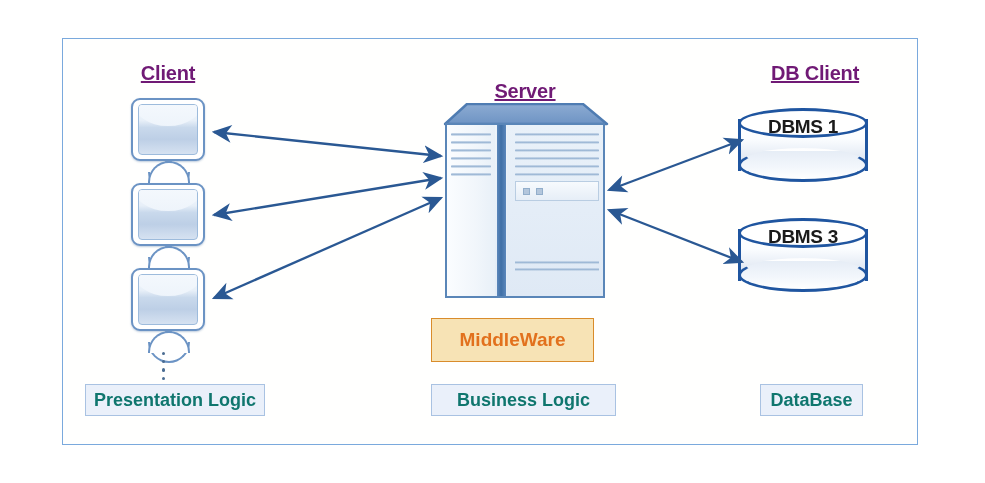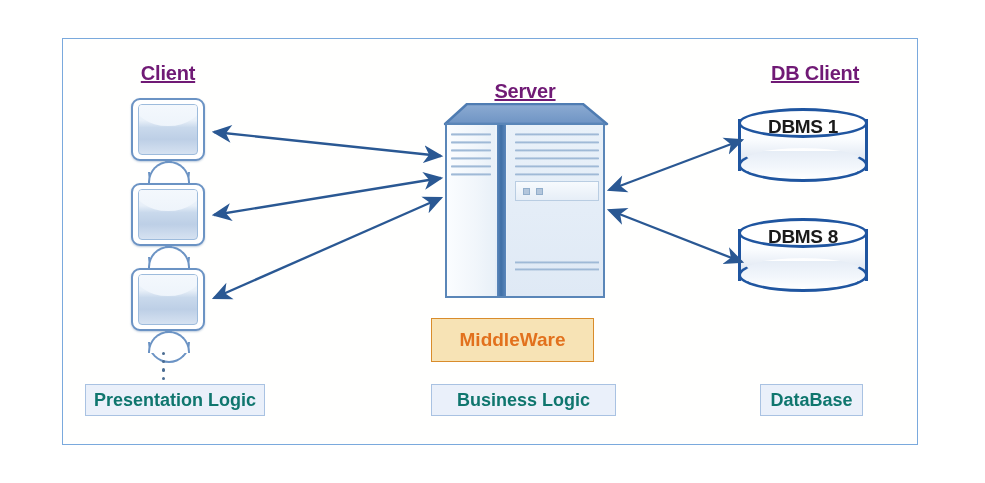--- a/index.html
+++ b/index.html
@@ -194,21 +194,21 @@
     <div class="cyl-body"></div>
     <div class="cyl-bot"></div>
     <div class="cyl-top"></div>
     <div class="cyl-label">DBMS 1</div>
   </div>
 
   <div class="cyl" style="left:738px;top:218px;">
     <div class="cyl-body"></div>
     <div class="cyl-bot"></div>
     <div class="cyl-top"></div>
-    <div class="cyl-label">DBMS 8</div>
+    <div class="cyl-label">DBMS 3</div>
   </div>
 
   <svg class="lyr">
     <defs>
       <marker id="ah" markerWidth="9" markerHeight="9" refX="7.6" refY="4.5" orient="auto" markerUnits="strokeWidth">
         <path d="M0,0.6 L8.6,4.5 L0,8.4 L2.4,4.5 Z" fill="#2a5893"></path>
       </marker>
       <marker id="at" markerWidth="9" markerHeight="9" refX="1" refY="4.5" orient="auto" markerUnits="strokeWidth">
         <path d="M8.6,0.6 L0,4.5 L8.6,8.4 L6.2,4.5 Z" fill="#2a5893"></path>
       </marker>

